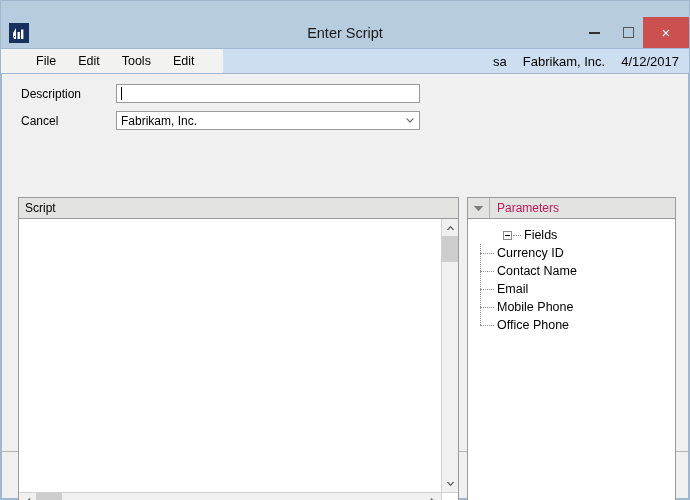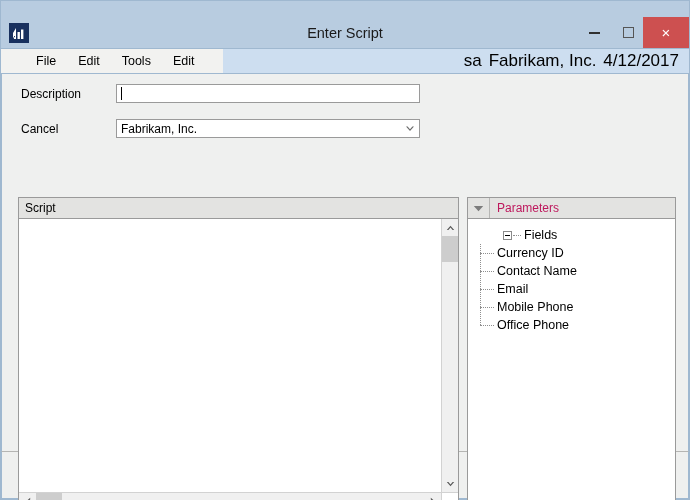--- a/index.html
+++ b/index.html
@@ -101,23 +101,23 @@
     padding: 0 11px;
     font-size: 12.5px;
     color: #000;
     line-height: 24px;
   }
   #menu-spacer { flex: 1; }
   #menu-status {
     display: flex;
     align-items: center;
     padding-right: 10px;
-    font-size: 17px;
-    color: #000;
-    gap: 7px;
+    font-size: 13px;
+    color: #000;
+    gap: 16px;
     white-space: nowrap;
   }
 
   
   #body {
     flex: 1 1 auto;
     background: #eff0ef;
     position: relative;
     border-left: 1px solid #9fb8d0;
     border-right: 1px solid #9fb8d0;
@@ -125,21 +125,21 @@
 
   
   #fields {
     position: absolute;
     left: 16px; top: 10px;
     width: 402px;
   }
   .frow {
     display: flex;
     height: 19px;
-    margin-bottom: 16px;
+    margin-bottom: 8px;
   }
   .flabel {
     width: 98px;
     font-size: 12px;
     color: #000;
     padding-left: 3px;
     display: flex;
     align-items: center;
     background: #eff0ef;
   }

